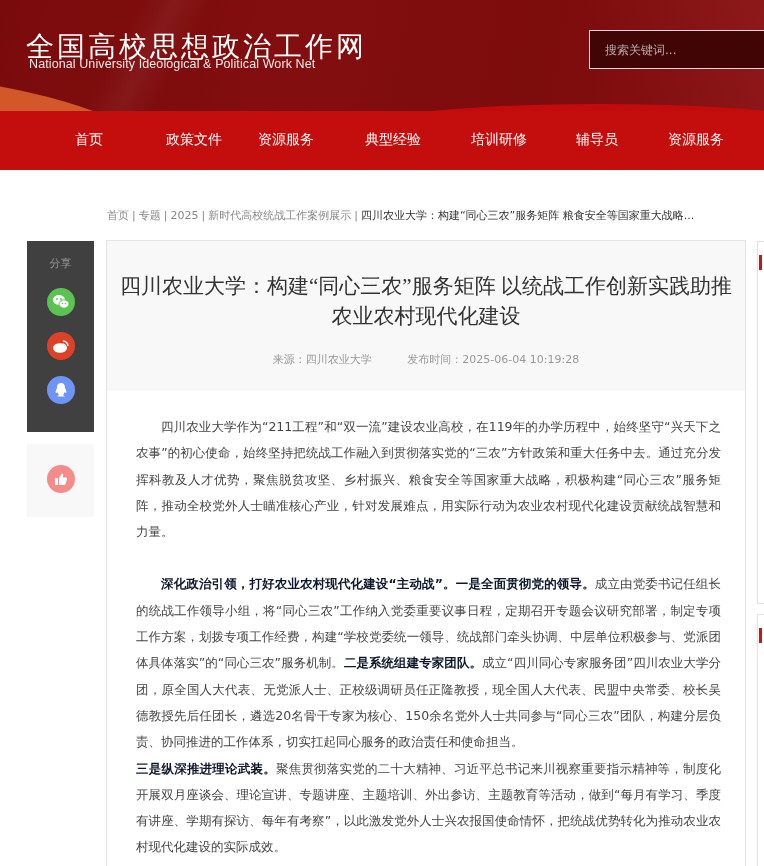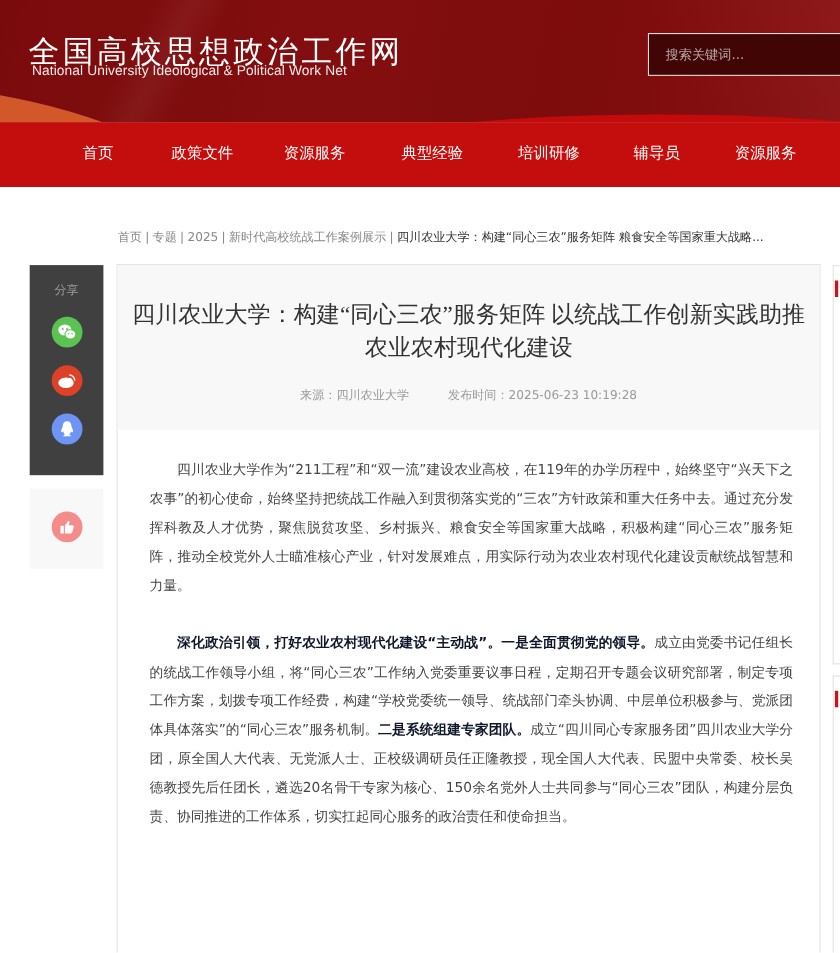--- a/index.html
+++ b/index.html
@@ -136,21 +136,21 @@
   <div class="red-swoosh"></div>
   <div class="logo-cn">全国高校思想政治工作网</div>
   <div class="logo-en">National University Ideological &amp; Political Work Net</div>
   <div class="search-box">
     <input type="text" placeholder="搜索关键词..." style="">
   </div>
 </div>
 
 <div class="nav">
   <a class="nav-item" style="left:75px">首页</a>
-  <a class="nav-item" style="left:156px">政策文件</a>
+  <a class="nav-item" style="left:166px">政策文件</a>
   <a class="nav-item" style="left:258px">资源服务</a>
   <a class="nav-item" style="left:365px">典型经验</a>
   <a class="nav-item" style="left:471px">培训研修</a>
   <a class="nav-item" style="left:576px">辅导员</a>
   <a class="nav-item" style="left:668px">资源服务</a>
 </div>
 
 <div class="breadcrumb">
   <a>首页</a><span class="sep">|</span><a>专题</a><span class="sep">|</span><a>2025</a><span class="sep">|</span><a>新时代高校统战工作案例展示</a><span class="sep">|</span><span class="current">四川农业大学：构建“同心三农”服务矩阵 粮食安全等国家重大战略...</span>
 </div>
@@ -187,31 +187,34 @@
       <path d="M5 6 L8 1.5 C9 1.5 9.5 2.5 9 4 L8.6 5.5 L12 5.5 C13 5.5 13.3 6.5 13 7.3 L11.5 12.3 C11.3 12.8 10.8 13 10.3 13 L5 13 Z" fill="#fff"></path>
     </svg>
   </div>
 </div>
 
 <div class="article">
   <div class="article-head">
     <h1 class="article-title">四川农业大学：构建“同心三农”服务矩阵 以统战工作创新实践助推农业农村现代化建设</h1>
     <div class="article-meta">
       <span>来源：</span><span>四川农业大学</span>
-      <span class="meta-time">发布时间：</span><span>2025-06-23 10:19:28</span>
+      <span class="meta-time">发布时间：</span><span>2025-06-04 10:19:28</span>
     </div>
   </div>
 
   <div class="article-body">
     <p>
       <span>四川农业大学作为“211工程”和“双一流”建设农业高校，在119年的办学历程中，始终坚守“兴天下之农事”的初心使命，始终坚持把统战工作融入到贯彻落实党的“三农”方针政策和重大任务中去。通过充分发挥科教及人才优势，聚焦脱贫攻坚、乡村振兴、粮食安全等国家重大战略，积极构建“同心三农”服务矩阵，推动全校党外人士瞄准核心产业，针对发展难点，用实际行动为农业农村现代化建设贡献统战智慧和力量。</span>
     </p>
     <p>
       <b>深化政治引领，打好农业农村现代化建设“主动战”。</b><b>一是全面贯彻党的领导。</b><span>成立由党委书记任组长的统战工作领导小组，将“同心三农”工作纳入党委重要议事日程，定期召开专题会议研究部署，制定专项工作方案，划拨专项工作经费，构建“学校党委统一领导、统战部门牵头协调、中层单位积极参与、党派团体具体落实”的“同心三农”服务机制。</span><b>二是系统组建专家团队。</b><span>成立“四川同心专家服务团”四川农业大学分团，原全国人大代表、无党派人士、正校级调研员任正隆教授，现全国人大代表、民盟中央常委、校长吴德教授先后任团长，遴选20名骨干专家为核心、150余名党外人士共同参与“同心三农”团队，构建分层负责、协同推进的工作体系，切实扛起同心服务的政治责任和使命担当。</span>
     </p>
+    <p class="noindent-cont">
+      <b>三是纵深推进理论武装。</b><span>聚焦贯彻落实党的二十大精神、习近平总书记来川视察重要指示精神等，制度化开展双月座谈会、理论宣讲、专题讲座、主题培训、外出参访、主题教育等活动，做到“每月有学习、季度有讲座、学期有探访、每年有考察”，以此激发党外人士兴农报国使命情怀，把统战优势转化为推动农业农村现代化建设的实际成效。</span>
+    </p>
   </div>
 </div>
 
 <div class="right-panel" style="top:241px;height:363px">
   <div class="red-bar" style="top:13px"></div>
 </div>
 <div class="right-panel" style="top:614px;height:260px">
   <div class="red-bar" style="top:13px"></div>
 </div>
 

